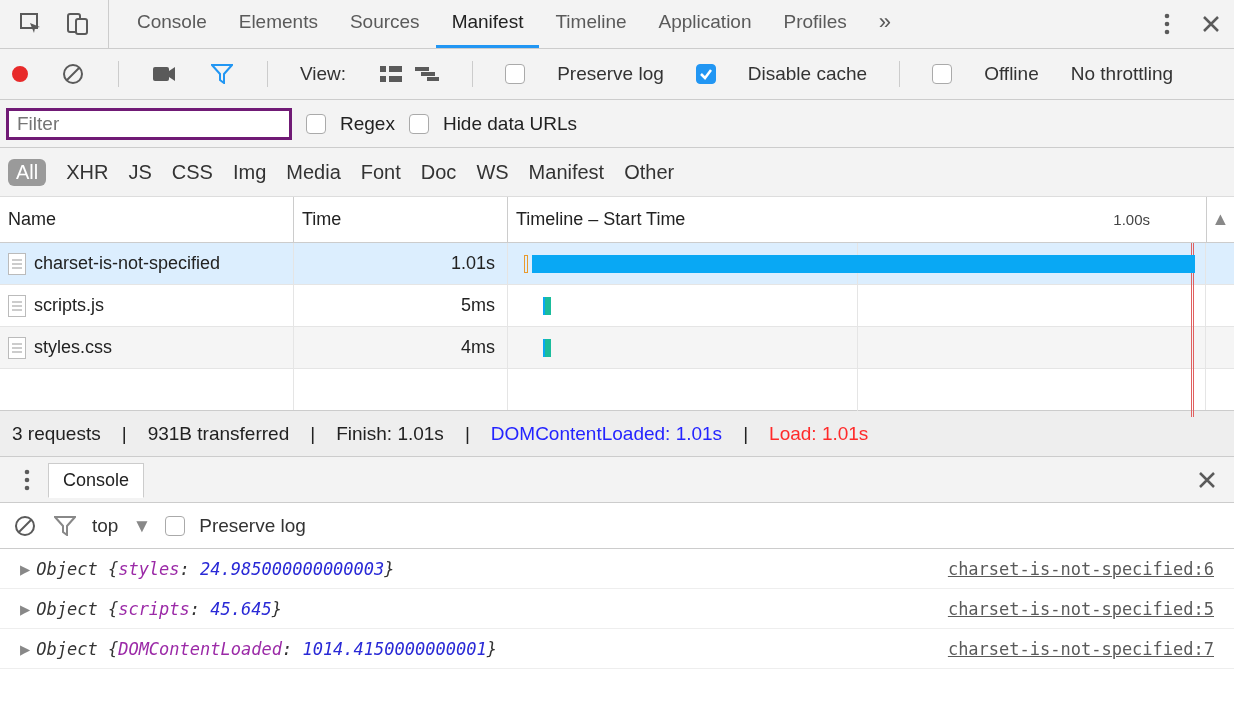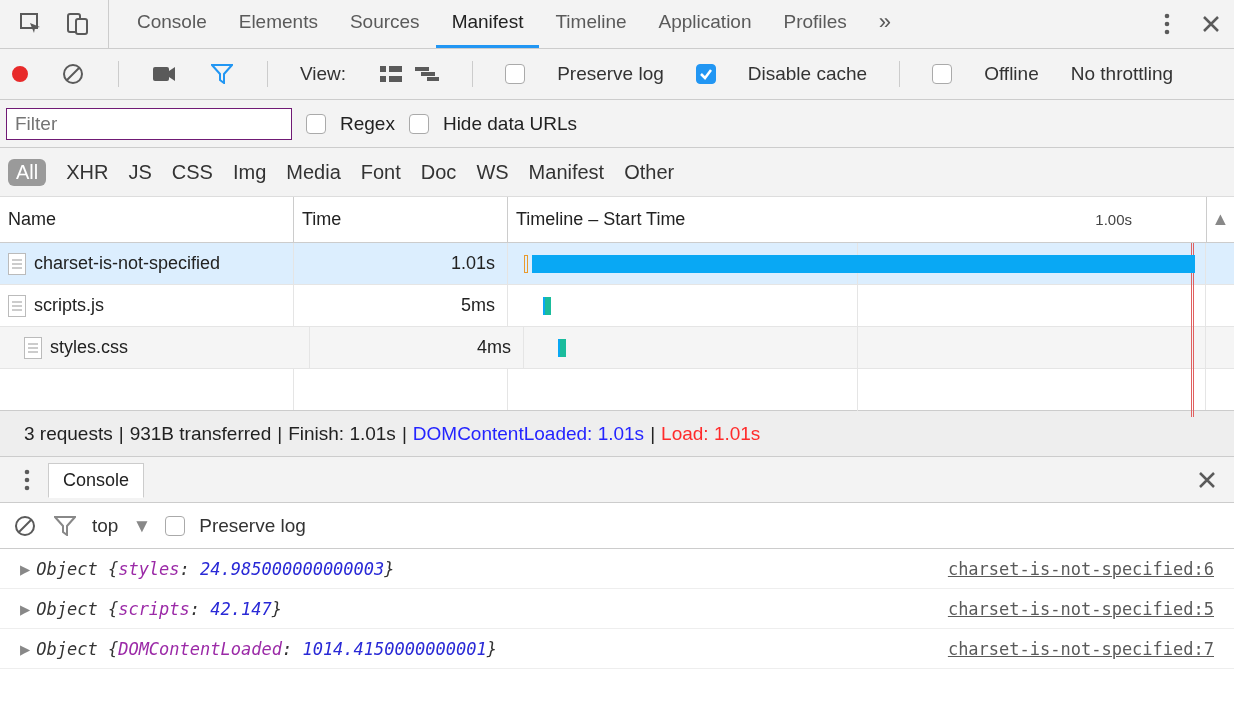--- a/index.html
+++ b/index.html
@@ -65,21 +65,21 @@
     height: 48px;
     background: #f3f3f3;
     border-bottom: 1px solid #ccc;
     display:flex; align-items:center;
     padding: 0 6px;
     gap: 14px;
     font-size: 19px;
   }
   .filter-input {
     width: 286px; height: 32px; font-size:19px;
-    border:1px solid #701a75; padding: 3px 8px; color:#888;
+    border:3px solid #701a75; padding: 3px 8px; color:#888;
     background:#fff; outline:none;
   }
   .chipbar {
     height: 49px;
     background: #f3f3f3;
     border-bottom: 1px solid #ddd;
     display:flex; align-items:center; gap:20px;
     padding: 0 8px; font-size:20px;
   }
   .chip { color:#333; }
@@ -91,51 +91,51 @@
   .table-head {
     height: 46px;
     display:flex; 
     border-bottom: 1px solid #ccc;
     font-size:18px; color:#222;
     background:#fff;
   }
   .col-name { width: 294px; padding-left:8px; border-right:1px solid #ccc; height:100%; display:flex;align-items:center;}
   .col-time { width: 214px; padding-left:8px; border-right:1px solid #ccc; height:100%; display:flex;align-items:center;}
   .col-tl   { flex:1; padding-left:8px; height:100%; display:flex;align-items:center; position:relative;}
-  .tl-label { position:absolute; right: 74px; font-size:15px; color:#444; }
+  .tl-label { position:absolute; right: 56px; font-size:15px; color:#444; }
   .sort-tri { width:28px; height:100%; border-left:1px solid #ccc; display:flex;align-items:center;justify-content:center; color:#888; }
 
   .grid { position:relative; }
   .row {
     height: 42px; display:flex; align-items:center;
     font-size:18px; border-bottom:1px solid #e5e5e5;
   }
   .row.sel { background:#dceefe; }
-  .row.alt { background:#f5f5f5;padding-left:16px; }
+  .row.alt { background:#f5f5f5; }
   .cell-name { width:294px; padding-left:8px; border-right:1px solid #e5e5e5; height:100%; display:flex; align-items:center; gap:8px;}
   .cell-time { width:214px; padding-right:12px; border-right:1px solid #e5e5e5; height:100%; display:flex; align-items:center; justify-content:flex-end;}
   .cell-tl   { flex:1; padding-left:8px; height:100%; position:relative; border-right:1px solid #e5e5e5;}
   .doc-icon { width:18px; height:22px; border:1.5px solid #bbb; background:#fff; position:relative; }
   .doc-icon::before{content:"";position:absolute;top:5px;left:3px;right:3px;height:2px;background:#ccc;box-shadow:0 4px 0 #ccc,0 8px 0 #ccc;}
   .bar { position:absolute; top:12px; height:18px; background:#09a8f4; }
   .bar-tiny { position:absolute; top:12px; height:18px; background:#1abc9c; border-left:2px solid #09a8f4; }
   .redline { position:absolute; top:0; width:1px; background:#e06060; }
 
   .grid-vlines { position:absolute; top:0; bottom:0; pointer-events:none; }
   .vline { position:absolute; top:0; bottom:0; width:1px; background:#e5e5e5; }
 
   .blank-area { height: 42px; border-bottom:1px solid #ccc; display:flex;}
   .blank-area .cell-name{border-right:1px solid #e5e5e5;}
   .blank-area .cell-time{border-right:1px solid #e5e5e5;}
   .blank-area .cell-tl{border-right:1px solid #e5e5e5;}
 
   .summary {
     height: 46px; background:#eee; border-bottom:1px solid #ccc;
-    display:flex; align-items:center; padding: 0 24px;
-    font-size:19px; color:#222; gap:6px;
+    display:flex; align-items:center; padding: 0 12px;
+    font-size:19px; color:#222; gap:21px;
   }
   .summary .dcl { color:#2424ff; }
   .summary .load { color:#ff2a2a; }
 
   .drawer-head {
     height: 46px; background:#f3f3f3; border-bottom:1px solid #ccc;
     display:flex; align-items:center; padding: 0 6px;
   }
   .drawer-tab {
     margin-left:8px; padding: 6px 14px; background:#fff;
@@ -400,21 +400,21 @@
   <span class="num">24.985000000000003</span>
     <span>}</span>
   <span class="src">charset-is-not-specified:6</span>
 </div>
 <div class="log-row">
   <span class="tri">▶</span>
   <span>Object</span>
   <span>&nbsp;{</span>
     <span class="key">scripts</span>
     <span>:&nbsp;</span>
-  <span class="num">42.147</span>
+  <span class="num">45.645</span>
     <span>}</span>
   <span class="src">charset-is-not-specified:5</span>
 </div>
 <div class="log-row">
   <span class="tri">▶</span>
   <span>Object</span>
   <span>&nbsp;{</span>
     <span class="key">DOMContentLoaded</span>
     <span>:&nbsp;</span>
   <span class="num">1014.4150000000001</span>

